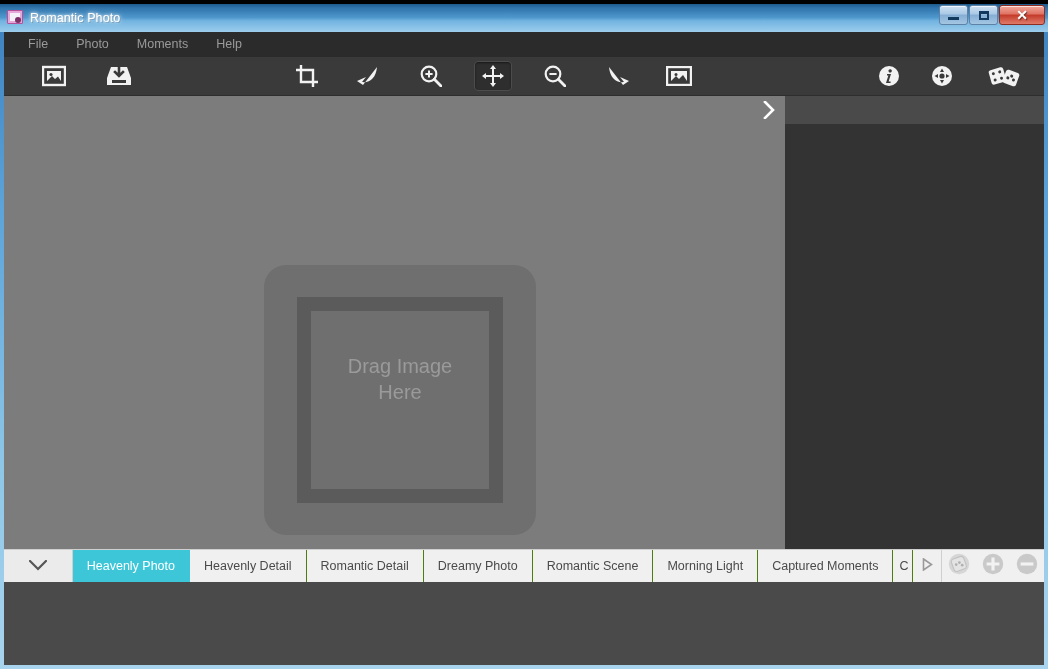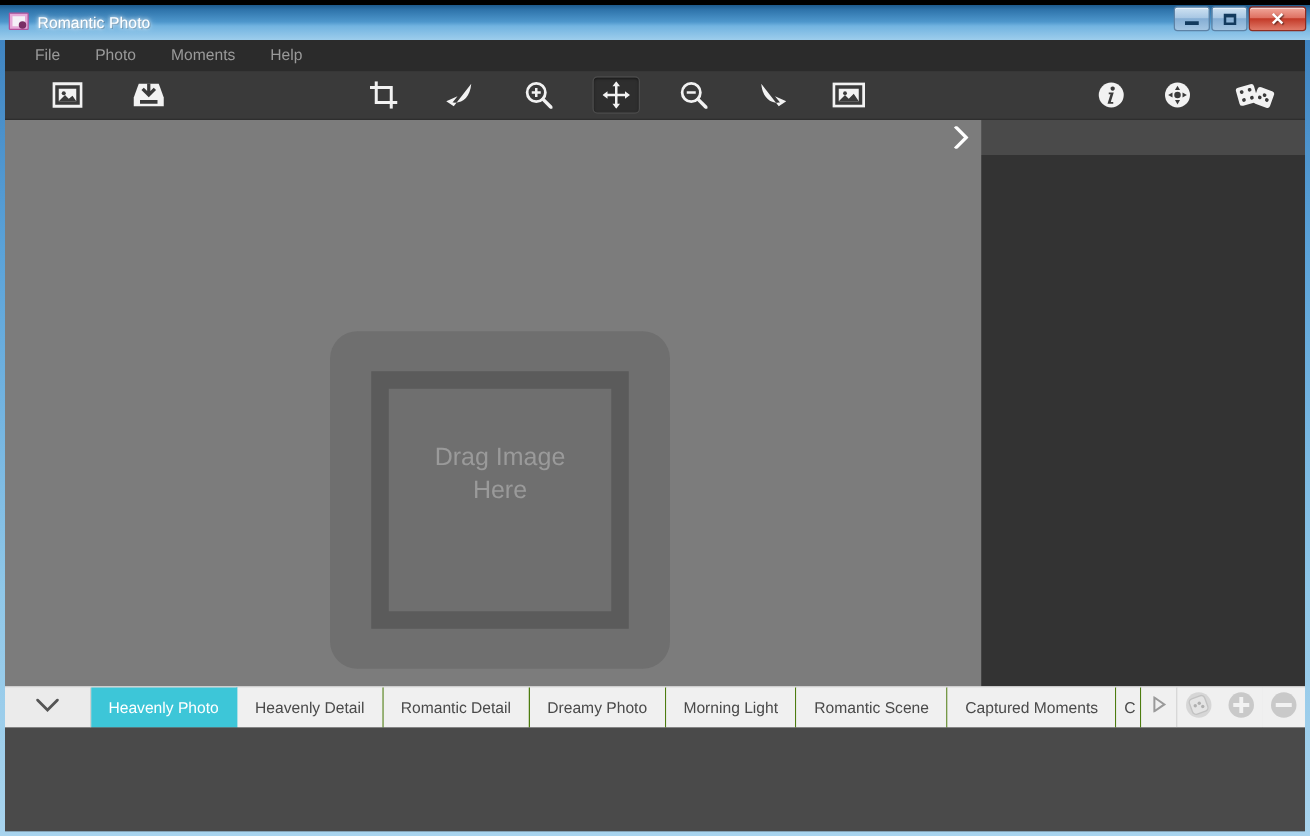--- a/index.html
+++ b/index.html
@@ -336,22 +336,22 @@
         <span>
         <svg width="18" height="11" viewBox="0 0 18 11">
               <path d="M1 1 L9 9 L17 1" stroke="#555" stroke-width="2.2" fill="none" stroke-linecap="square"></path>
             </svg></span>
       </div>
 
       <div class="tab active">Heavenly Photo</div>
       <div class="tab">Heavenly Detail</div>
       <div class="tab">Romantic Detail</div>
       <div class="tab">Dreamy Photo</div>
+      <div class="tab">Romantic Scene</div>
       <div class="tab">Morning Light</div>
-      <div class="tab">Romantic Scene</div>
       <div class="tab">Captured Moments</div>
       <div class="tab clipped">C</div>
 
       <div class="tab-scroll">
         <span>
         <svg width="11" height="13" viewBox="0 0 11 13">
               <path d="M1.5 1 L9.5 6.5 L1.5 12 Z" fill="none" stroke="#9a9a9a" stroke-width="1.6"></path>
             </svg></span>
       </div>
 

